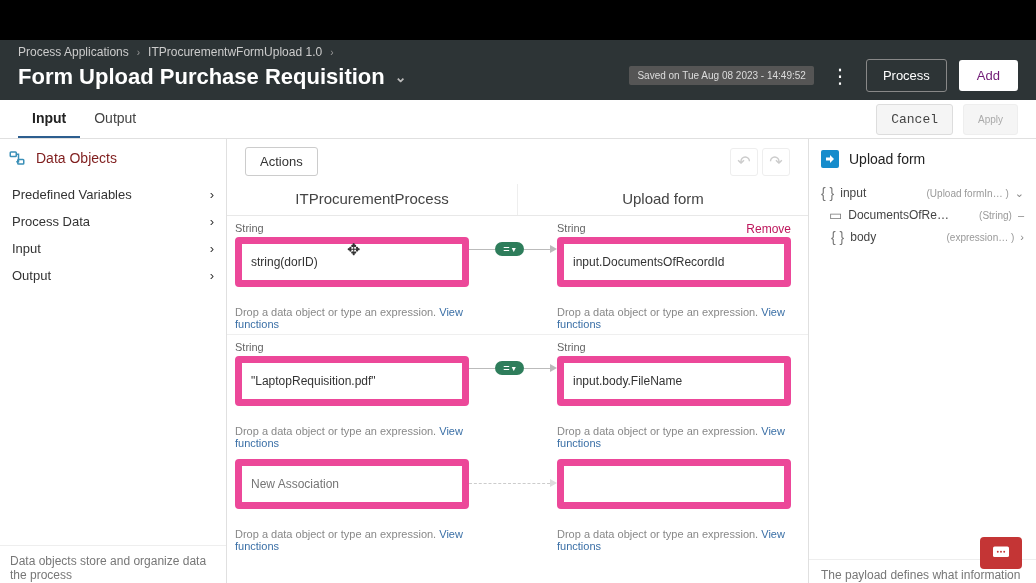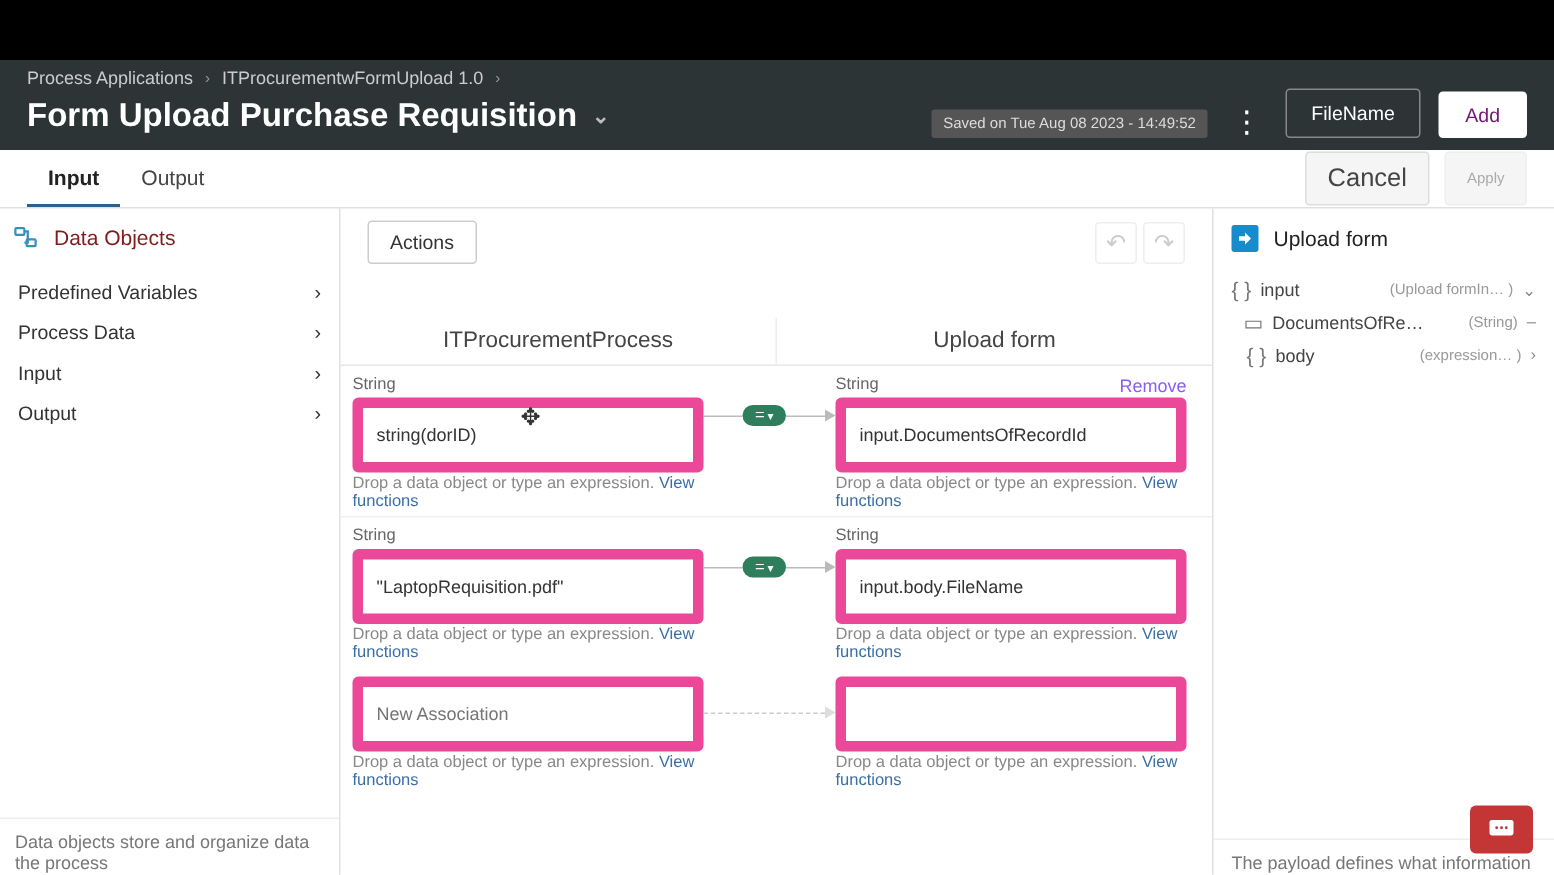--- a/index.html
+++ b/index.html
@@ -7,65 +7,65 @@
     svg { display: block; }
 
     .black-bar { height: 40px; background: #000; width: 100%; }
 
     .header { background: #2d3436; color: #fff; padding: 0 18px; }
     .breadcrumb { display: flex; align-items: center; gap: 8px; font-size: 12px; padding-top: 5px; color: #ccc; }
     .bc-chev { font-size: 10px; color: #999; }
     .header-row { display: flex; align-items: center; justify-content: space-between; padding-bottom: 8px; }
     .title { font-size: 22px; font-weight: 600; display: flex; align-items: center; gap: 10px; padding-top: 2px; }
     .title .chev { font-size: 14px; color: #bbb; }
-    .hdr-actions { display: flex; align-items: flex-end; gap: 12px; }
+    .hdr-actions { display: flex; align-items: center; gap: 12px; }
     .save-badge { background: #555; color: #ddd; font-size: 10px; padding: 4px 8px; border-radius: 2px; }
     .kebab { color: #fff; font-size: 20px; line-height: 1; padding: 0 4px; cursor: pointer; }
     .btn-outline { border: 1px solid #888; color: #fff; background: transparent; padding: 8px 16px; font-size: 13px; border-radius: 3px; cursor: pointer; }
     .btn-add { background: #fff; color: #701a75; border: none; padding: 8px 18px; font-size: 13px; font-weight: 500; border-radius: 3px; cursor: pointer; }
 
     .subheader { display: flex; justify-content: space-between; align-items: center; border-bottom: 1px solid #e0e0e0; background: #fff; padding: 0 18px; }
     .tabs { display: flex; }
     .tab { padding: 10px 14px; font-size: 14px; color: #444; cursor: pointer; border-bottom: 2px solid transparent; }
     .tab.active { color: #222; font-weight: 600; border-bottom-color: #2c5e8f; }
     .sh-actions { display: flex; gap: 10px; }
-    .btn-cancel { background:#f5f5f5; border:1px solid #ddd; padding:7px 14px; font-size:17px; border-radius:3px; cursor:pointer; color:#444; }
+    .btn-cancel { background:#f5f5f5; border:1px solid #ddd; padding:7px 14px; font-size:13px; border-radius:3px; cursor:pointer; color:#444;font-family:Liberation Mono, monospace; }
     .btn-apply { background:#f5f5f5; border:1px solid #eee; padding:7px 14px; font-size:10px; border-radius:3px; color:#aaa; cursor:default; }
 
     .main { display: flex; height: calc(583px - 40px - 52px - 40px); }
 
     .sidebar-l { width: 227px; border-right: 1px solid #e0e0e0; display: flex; flex-direction: column; }
     .side-head { display: flex; align-items: center; gap: 10px; padding: 10px 8px; }
     .side-head .icn { color: #3a8fb7; }
     .side-title { font-size: 14px; color: #7f1d1d; }
     .side-items { padding: 4px 8px 8px; text-align: right; }
     .side-item { display: flex; justify-content: space-between; align-items: center; padding: 6px 4px; font-size: 13px; color: #333; cursor: pointer; }
     .side-help { font-size: 12px; color: #777; padding: 8px 10px; border-top: 1px solid #eee; margin-top: auto; }
 
     .center { flex: 1; position: relative; }
     .center-top { display:flex; align-items:center; justify-content:space-between; padding:8px 18px; }
     .btn-actions { border:1px solid #ccc; background:#fff; padding:6px 14px; font-size:13px; border-radius:3px; cursor:pointer; color:#333; }
     .undo-redo { display:flex; gap:4px; }
     .ur { width:28px; height:28px; border:1px solid #eee; border-radius:3px; display:flex; align-items:center; justify-content:center; color:#ccc; cursor:pointer; }
 
-    .cols-head { display:flex;margin-top:28px; }
+    .cols-head { display:flex; }
     .col-h { flex:1; text-align:center; font-size:15px; color:#444; padding: 6px 0 8px; }
     .col-h.left { border-right: 1px solid #eee; }
 
     .map-area { border-top: 1px solid #e8e8e8; }
     .map-row { display:flex; align-items:flex-start; padding: 6px 8px 4px; position: relative; }
     .map-row.bordered { border-bottom: 1px solid #efefef; }
     .map-side { width: 234px; }
     .map-arrow { width: 88px; display:flex; align-items:center; justify-content:center; margin-top: 20px; }
     .lbl { font-size: 11px; color: #666; margin-bottom:3px; display:block;}
     .fld { width: 100%; border:7px solid #ec4899; border-radius:4px; padding:11px 9px; font-size:12px; color:#333; background:#fff; }
     .fld.placeholder { color:#999; }
-    .hint { font-size: 11px; color: #888; margin-top:1px; }
+    .hint { font-size: 11px; color: #888; margin-top:19px; }
     .hint a { color: #3a6fa6; text-decoration: none; cursor:pointer; }
-    .remove { color:#8b5cf6; font-size:12px; float:right; cursor:pointer; }
+    .remove { color:#be185d; font-size:12px; float:right; cursor:pointer; }
 
     .arrow-wrap { display:flex; align-items:center; width:100%; }
     .arr-line { height:1px; background:#bbb; flex:1; }
     .arr-line.dashed { border-top:1px dashed #ccc; background:none; height:0; }
     .eq { background:#2e7d5b; color:#fff; border-radius:12px; padding:1px 8px; font-size:11px; display:flex; align-items:center; gap:2px; }
     .arr-head { width:0; height:0; border-top:4px solid transparent; border-bottom:4px solid transparent; border-left:7px solid #bbb; }
 
     .sidebar-r { width: 228px; border-left: 1px solid #e0e0e0; padding: 0; display:flex; flex-direction:column; }
     .r-head { display:flex; align-items:center; gap:10px; padding:11px 12px 10px; }
     .r-icn { width:18px; height:18px; background:#168ccc; display:flex; align-items:center; justify-content:center; border-radius:2px;}
@@ -97,21 +97,21 @@
     <span class="bc-chev">›</span>
   </div>
   <div class="header-row">
     <div class="title">
       <span>Form Upload Purchase Requisition</span>
       <span class="chev">⌄</span>
     </div>
     <div class="hdr-actions">
       <span class="save-badge">Saved on Tue Aug 08 2023 - 14:49:52</span>
       <span class="kebab">⋮</span>
-      <button class="btn-outline">FileName</button>
+      <button class="btn-outline">Process</button>
       <button class="btn-add">Add</button>
     </div>
   </div>
 </div>
 
 <div class="subheader">
   <div class="tabs">
     <div class="tab active">Input</div>
     <div class="tab">Output</div>
   </div>

